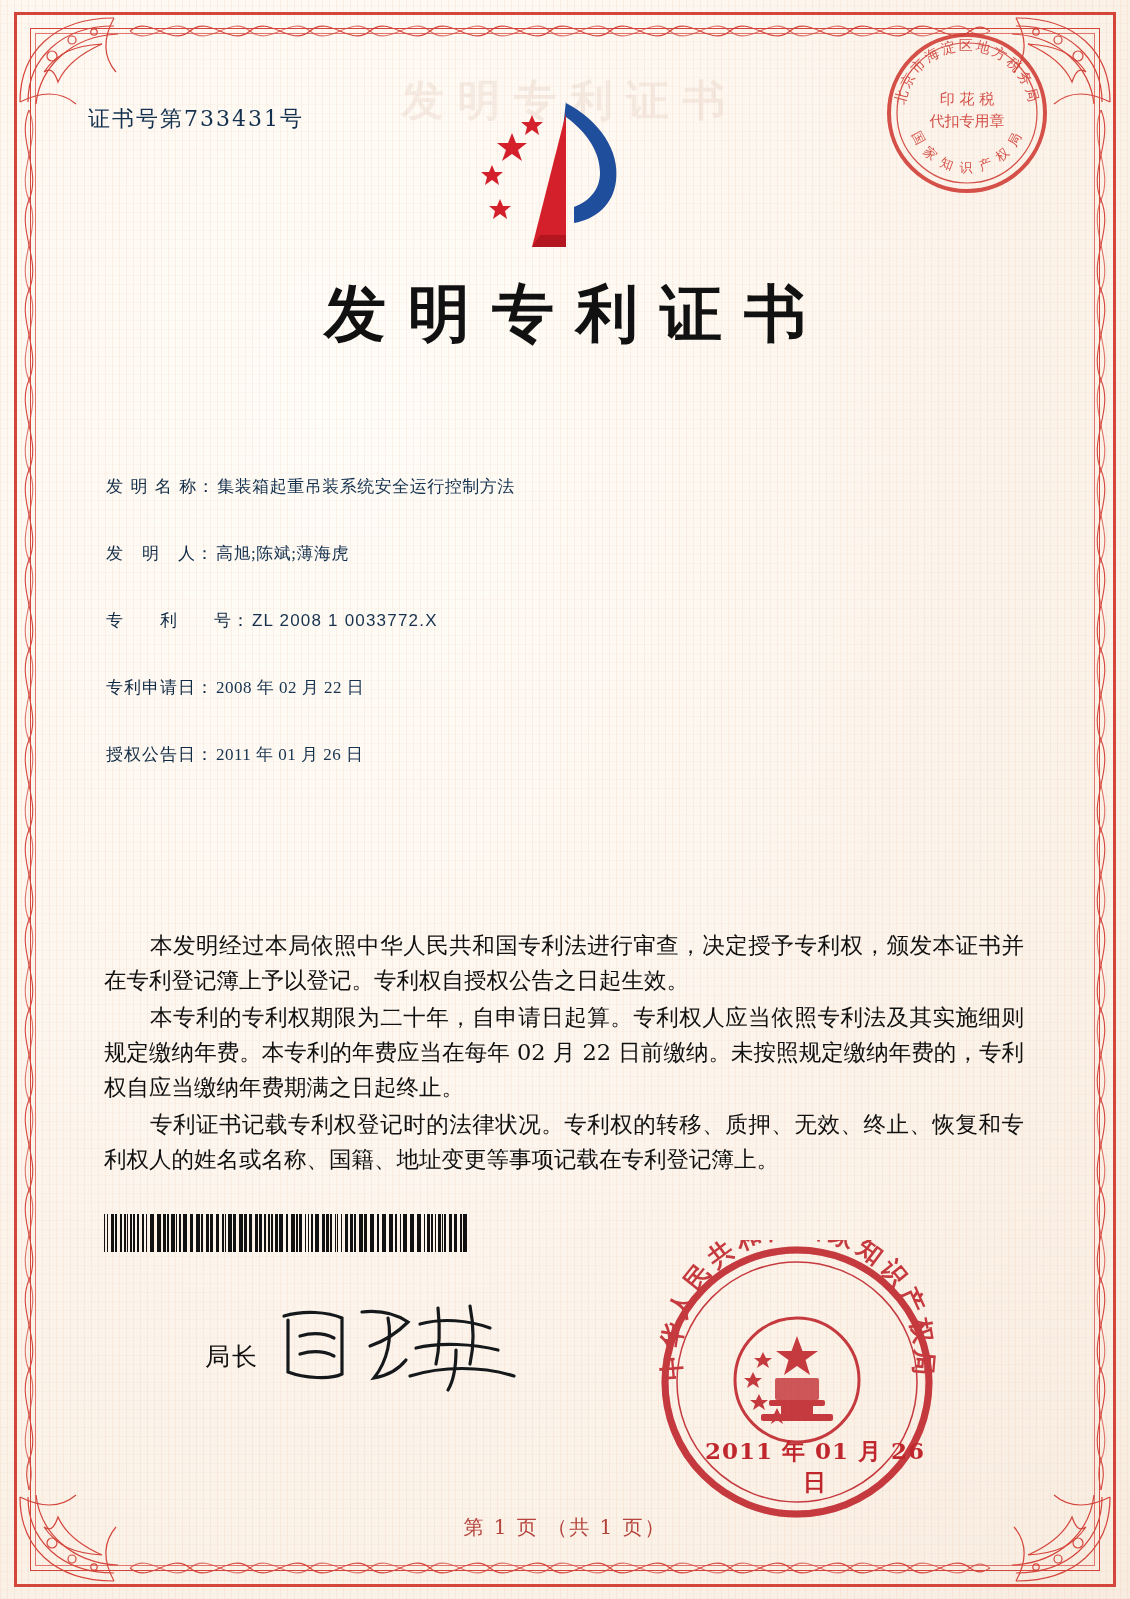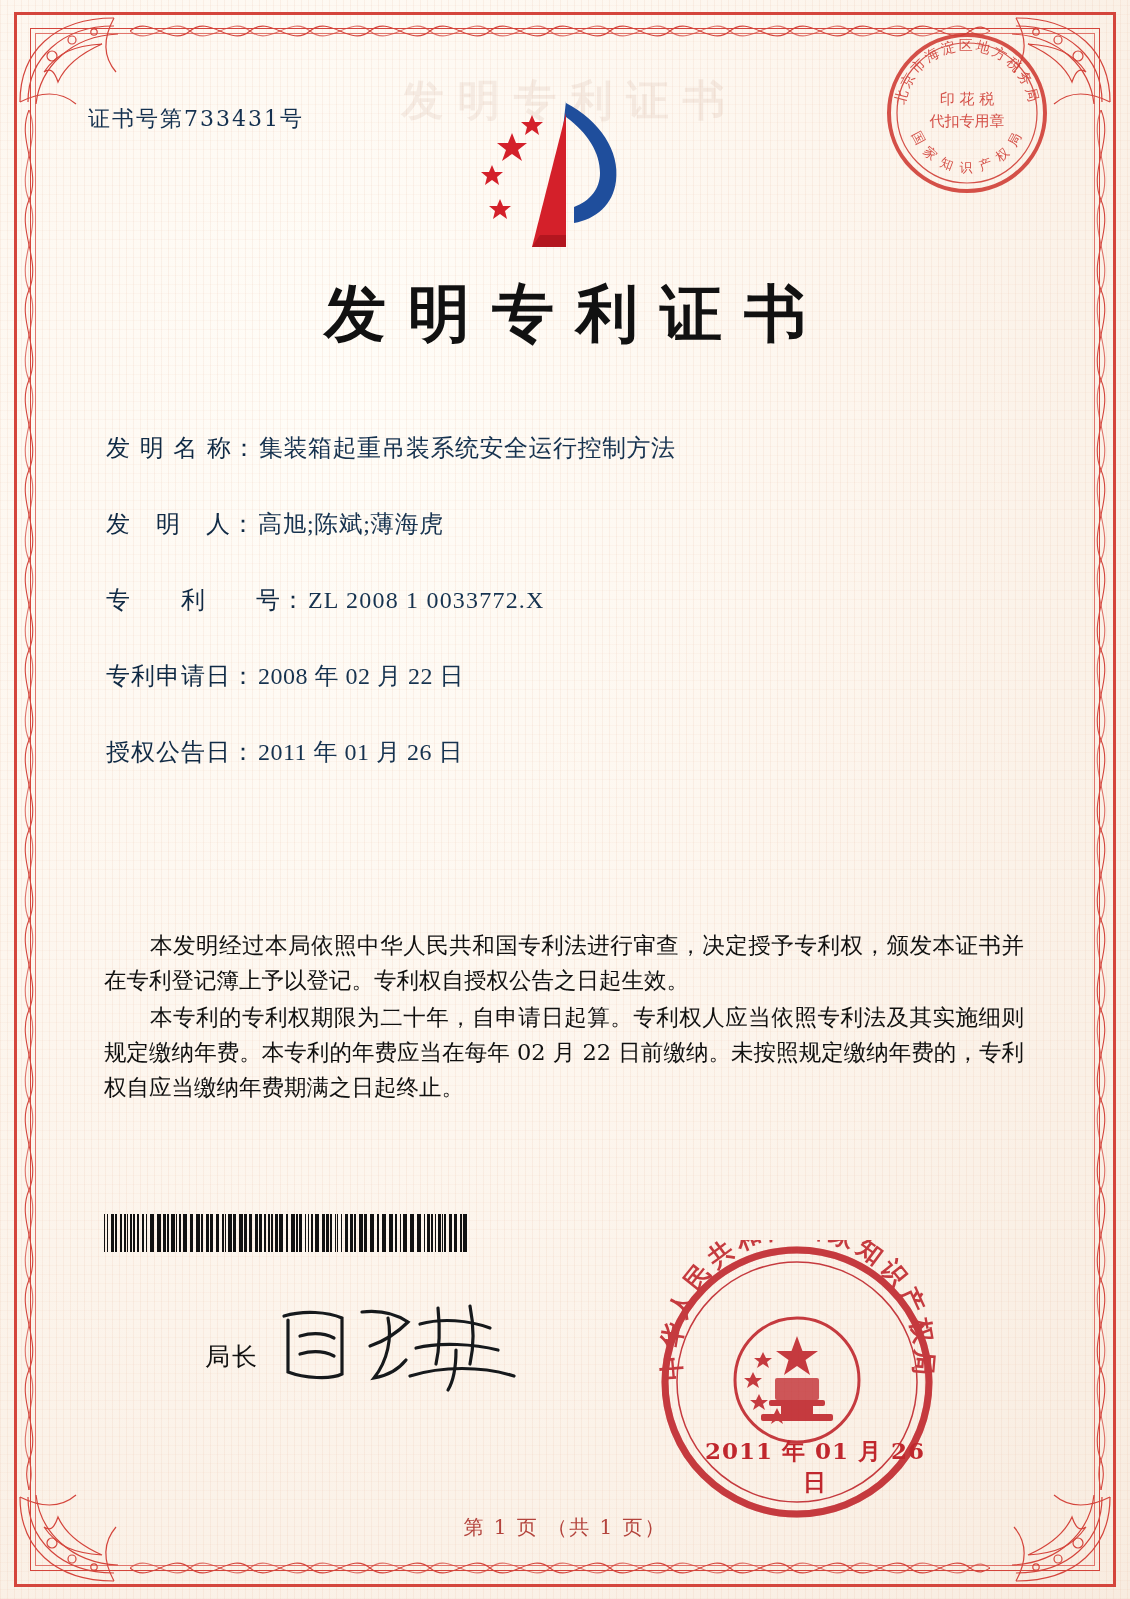--- a/index.html
+++ b/index.html
@@ -149,36 +149,37 @@
   .fields {
     position: absolute;
     left: 106px;
     top: 432px;
     width: 920px;
   }
   .field-row {
     display: flex;
     align-items: baseline;
     margin-bottom: 44px;
-    font-size: 24px;
+    font-size: 17px;
     color: #102a45;
+    margin-top: 43px;
   }
   .field-label {
     white-space: nowrap;
     letter-spacing: 1px;
     color: #102a45;
   }
   .field-value {
     margin-left: 2px;
     color: #16324f;
     letter-spacing: 0.5px;
     font-family: Liberation Serif, serif;
   }
   .field-value.mono {
-    font-family: Liberation Serif, serif;
+    font-family: Liberation Sans, sans-serif;
     letter-spacing: 1.2px;
   }
 
   .paragraphs {
     position: absolute;
     left: 104px;
     top: 928px;
     width: 920px;
     font-size: 22.5px;
     line-height: 35px;
@@ -407,20 +408,21 @@
       </div>
       <div class="field-row">
         <span class="field-label">授权公告日：</span>
         <span class="field-value">2011 年 01 月 26 日</span>
       </div>
     </div>
 
     <div class="paragraphs">
       <p>本发明经过本局依照中华人民共和国专利法进行审查，决定授予专利权，颁发本证书并在专利登记簿上予以登记。专利权自授权公告之日起生效。</p>
       <p>本专利的专利权期限为二十年，自申请日起算。专利权人应当依照专利法及其实施细则规定缴纳年费。本专利的年费应当在每年 02 月 22 日前缴纳。未按照规定缴纳年费的，专利权自应当缴纳年费期满之日起终止。</p>
+      <p>专利证书记载专利权登记时的法律状况。专利权的转移、质押、无效、终止、恢复和专利权人的姓名或名称、国籍、地址变更等事项记载在专利登记簿上。</p>
     </div>
 
     <div id="barcode">
         <i style="width: 1px; margin-right: 2px;"></i>
         <i style="width: 1px; margin-right: 3px;"></i>
         <i style="width: 3px; margin-right: 1px;"></i>
         <i style="width: 2px; margin-right: 3px;"></i>
         <i style="width: 2px; margin-right: 2px;"></i>
         <i style="width: 2px; margin-right: 1px;"></i>
         <i style="width: 1px; margin-right: 2px;"></i>

